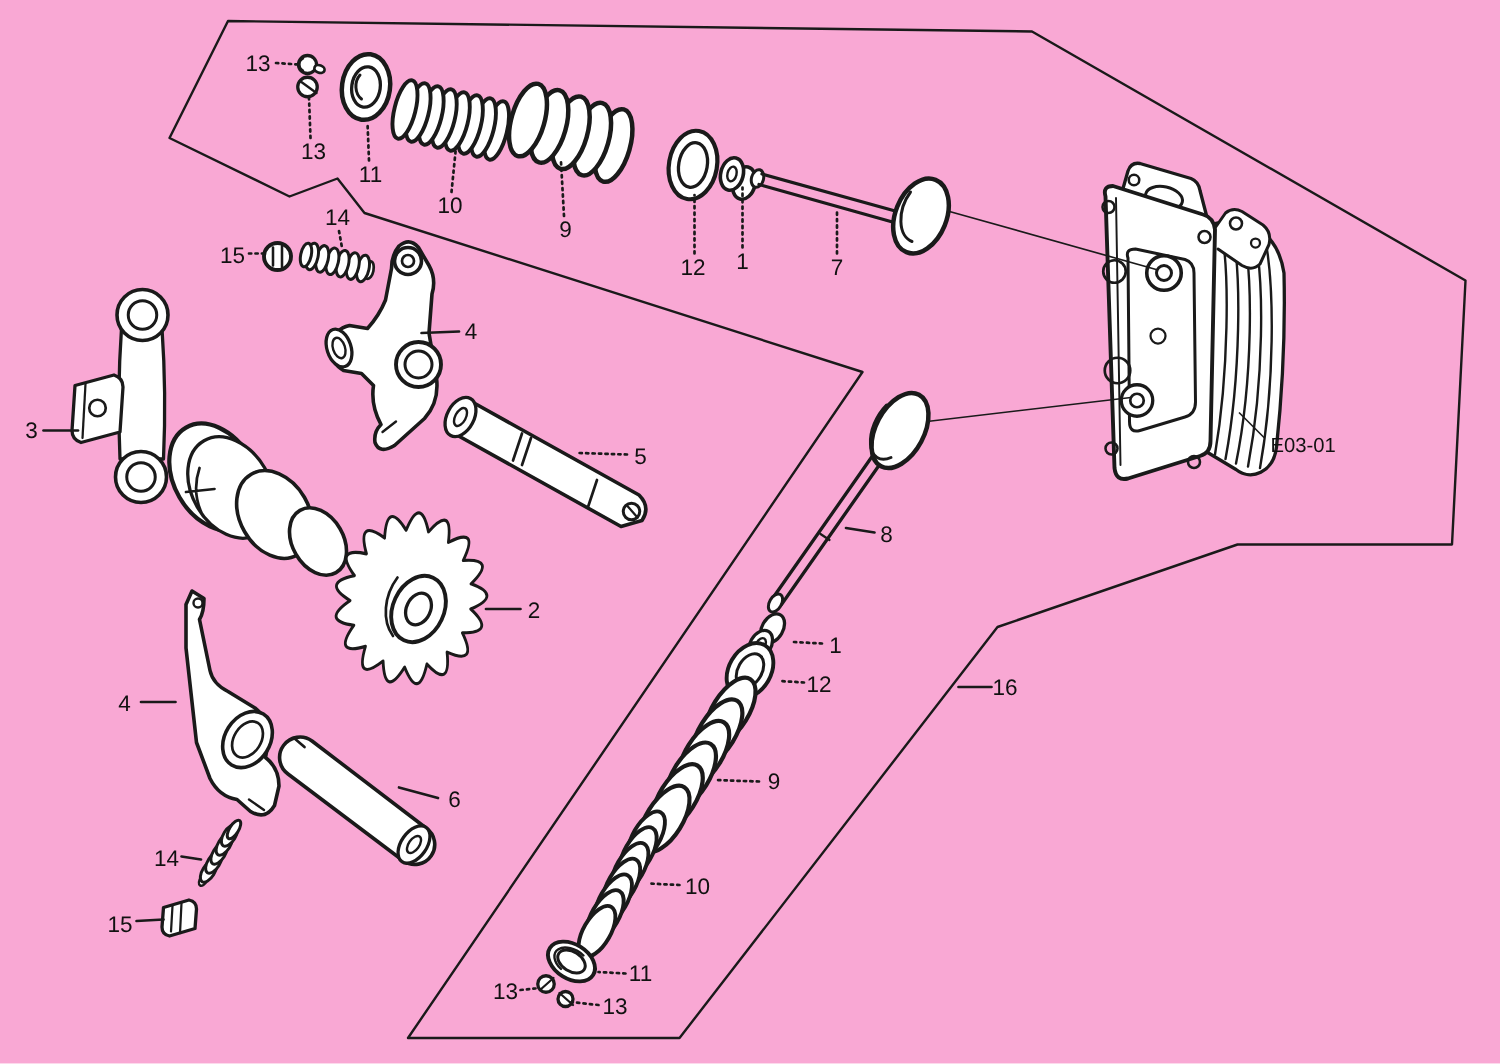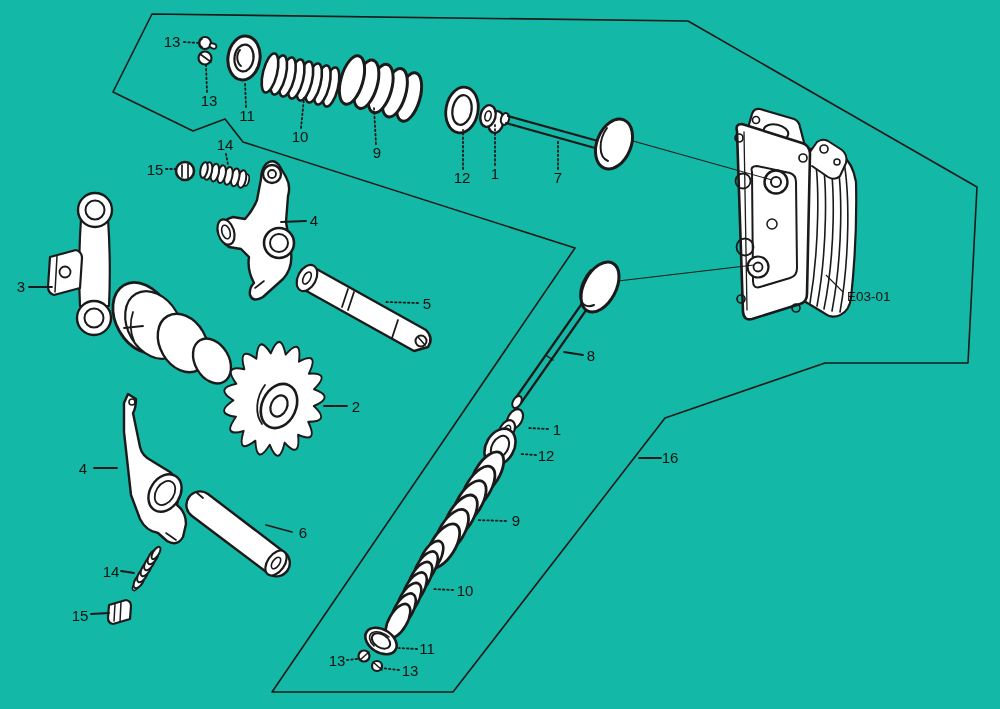--- a/index.html
+++ b/index.html
@@ -1,16 +1,16 @@
 <!DOCTYPE html>
 <html><head>
 <meta charset="utf-8">
 <style>
   html,body{margin:0;padding:0;background:#ffffff;}
-  .stage{position:relative;width:1000px;height:709px;background:#14b8a6;overflow:hidden;}
+  .stage{position:relative;width:1000px;height:709px;background:#f9a8d4;overflow:hidden;}
   svg{display:block;}
   .bd{fill:none;stroke:#1a1a1a;stroke-width:1.6;stroke-linejoin:round;}
   .pf{fill:#ffffff;stroke:#1a1a1a;stroke-linejoin:round;stroke-linecap:round;}
   .pn{fill:none;stroke:#1a1a1a;stroke-linejoin:round;stroke-linecap:round;}
   .ld{fill:none;stroke:#1a1a1a;stroke-width:1.8;stroke-dasharray:1.5 2.8;stroke-linecap:round;}
   .ls{fill:none;stroke:#1a1a1a;stroke-width:1.8;stroke-linecap:round;}
   .lp{fill:none;stroke:#1a1a1a;stroke-width:1.1;}
   .lbl{font:15px "Liberation Sans", sans-serif;fill:#111111;}
   .code{font:13.5px "Liberation Sans", sans-serif;fill:#111111;}
 </style>

